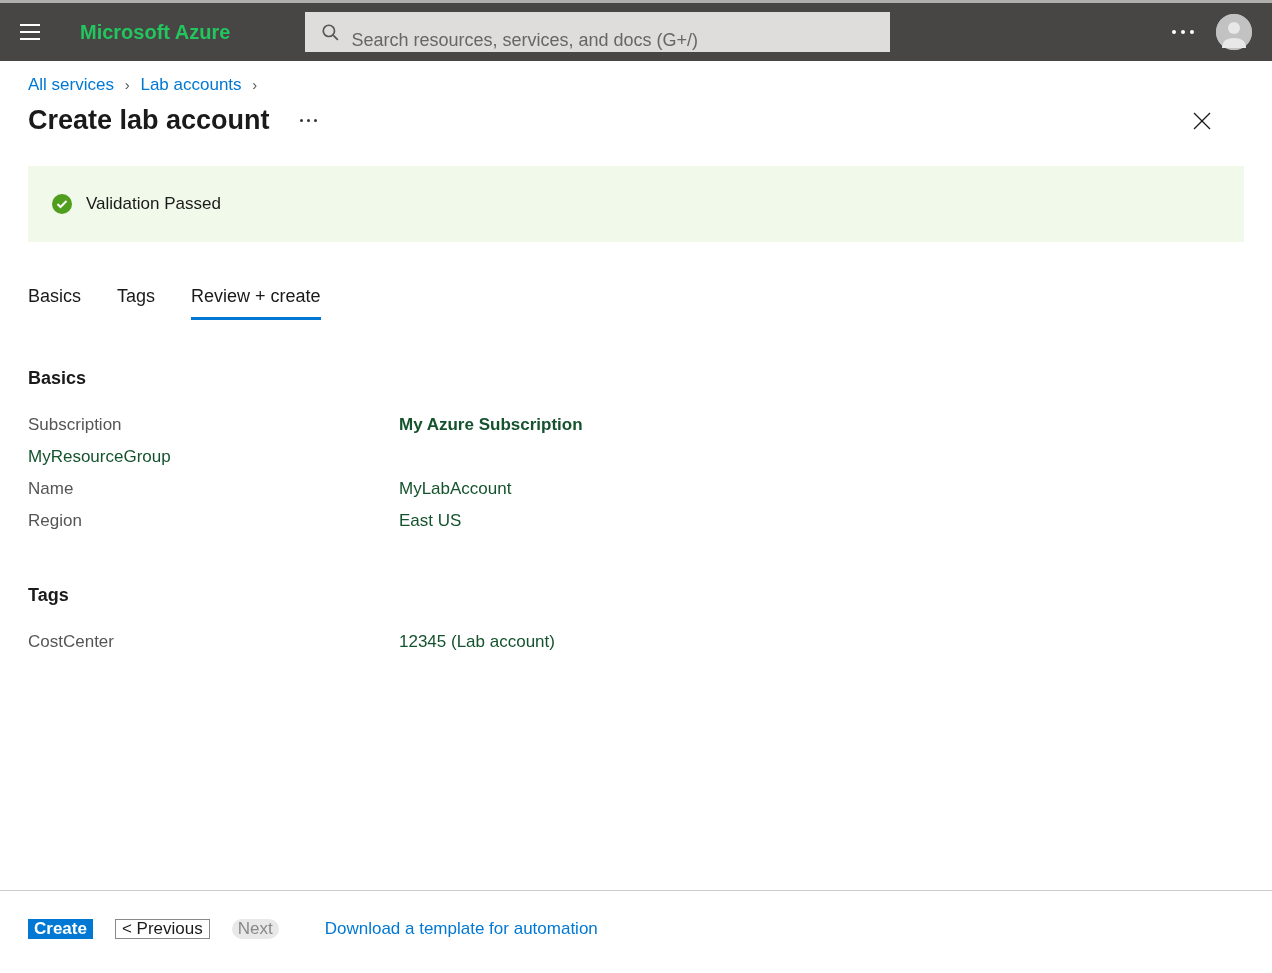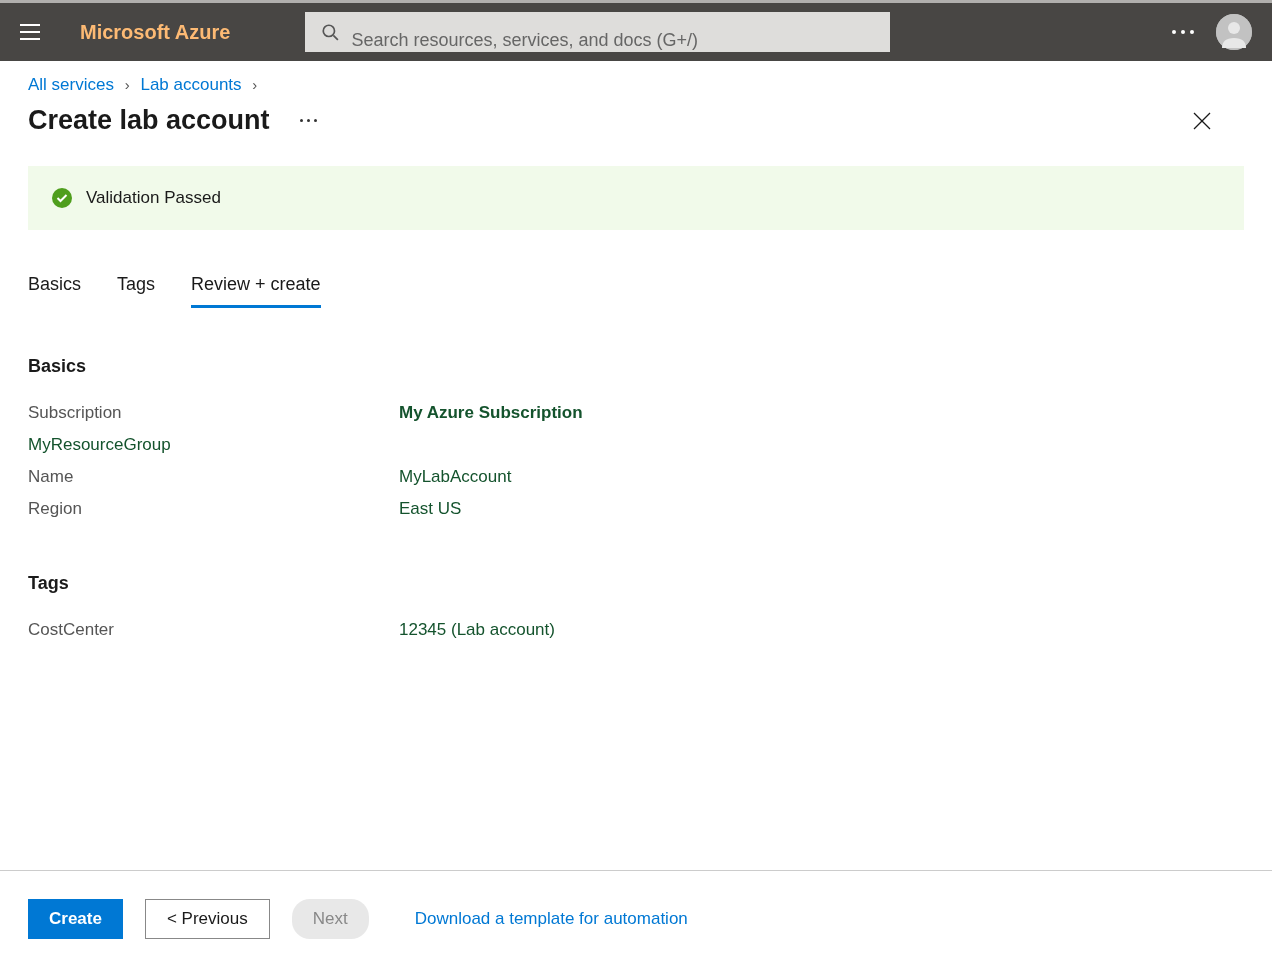--- a/index.html
+++ b/index.html
@@ -33,21 +33,21 @@
       cursor: pointer;
       margin-right: 40px;
     }
     .hamburger span {
       display: block;
       height: 2px;
       background: #ffffff;
       width: 100%;
     }
     .azure-logo {
-      color: #fdba74;
+      color: #22c55e;
       font-size: 20px;
       font-weight: 600;
       margin-right: 75px;
     }
     .search-container {
       flex: 0 0 585px;
       position: relative;
     }
     .search-icon {
       position: absolute;
@@ -151,21 +151,21 @@
     }
     
     
     .content {
       padding: 0 28px;
     }
     
     
     .validation-banner {
       background: #f1faea;
-      padding: 22px 24px;
+      padding: 28px 24px;
       display: flex;
       align-items: center;
       gap: 14px;
       margin-bottom: 44px;
     }
     .check-circle {
       width: 20px;
       height: 20px;
       flex-shrink: 0;
     }
@@ -225,22 +225,22 @@
       bottom: 0;
       left: 0;
       right: 0;
       border-top: 1px solid #ccc;
       padding: 28px 28px 34px 28px;
       display: flex;
       align-items: center;
       gap: 22px;
     }
     .btn {
-      height: 40px;
-      padding: 0 21px;
+      height: 20px;
+      padding: 0 6px;
       font-size: 17px;
       cursor: pointer;
       border: none;
       display: flex;
       align-items: center;
       justify-content: center;
     }
     .btn-primary {
       background: #0078d4;
       color: #ffffff;

